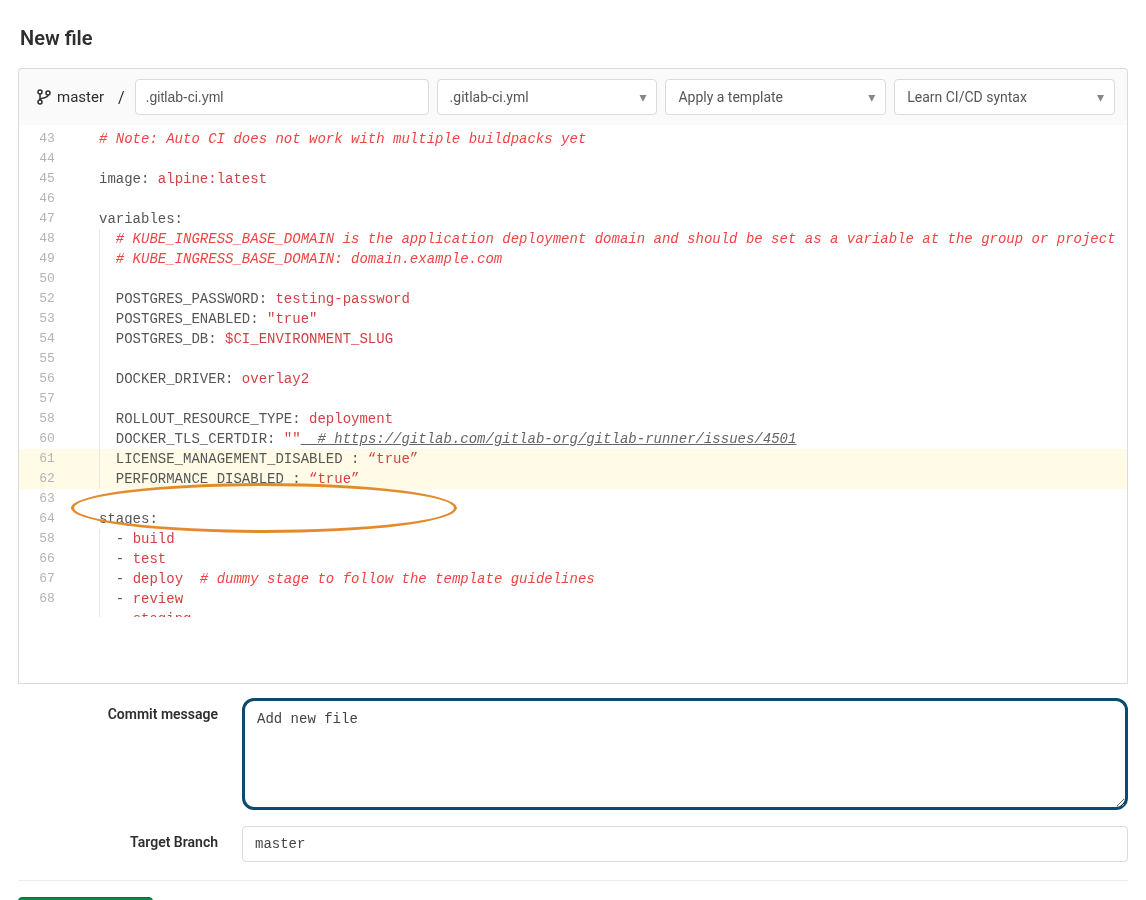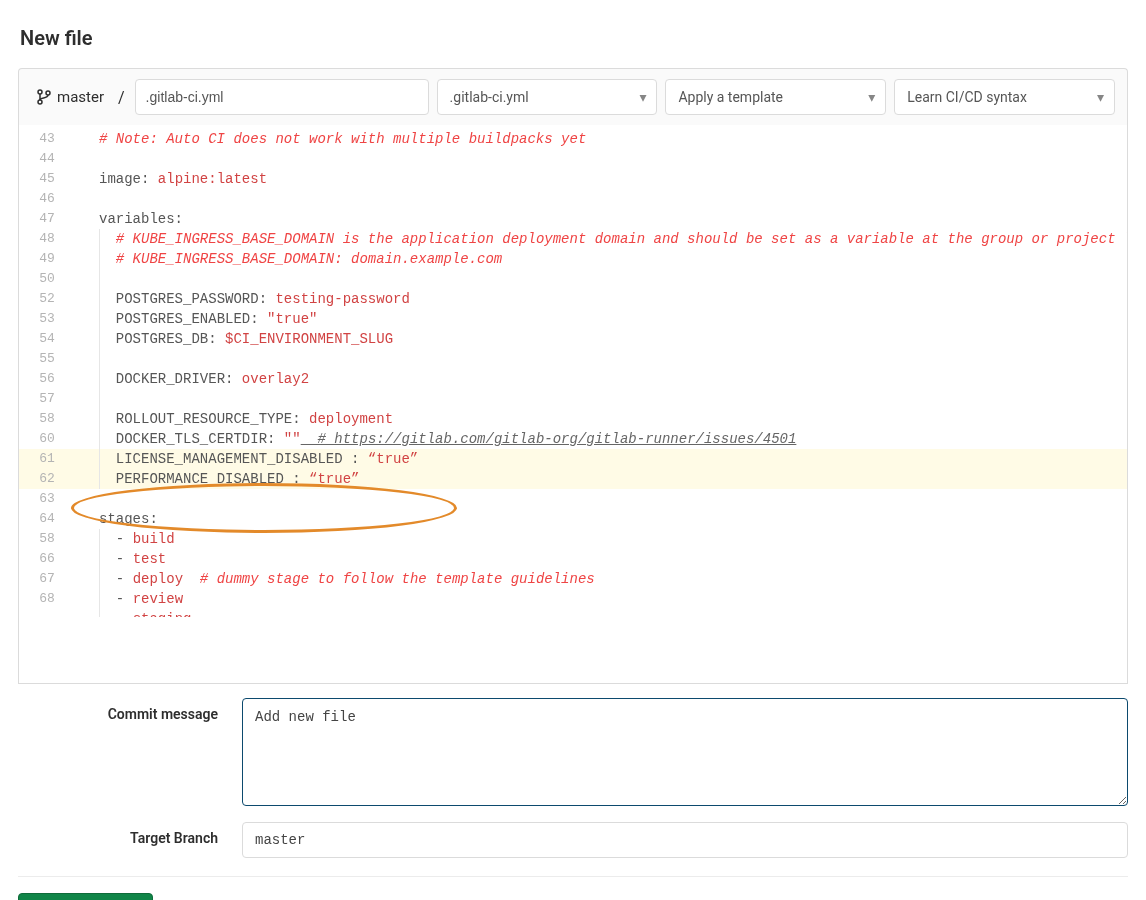--- a/index.html
+++ b/index.html
@@ -150,22 +150,22 @@
     width: 200px;
     text-align: right;
     font-size: 14px;
     font-weight: 600;
     color: #2e2e2e;
     padding-top: 8px;
   }
   .commit-textarea {
     flex: 1;
     min-height: 86px;
-    border: 1px solid #0c4a6e;
-    border-radius: 4px;
+    border: 3px solid #0c4a6e;
+    border-radius: 12px;
     padding: 10px 12px;
     font-family: "SFMono-Regular", Consolas, "Liberation Mono", Menlo, monospace;
     font-size: 14px;
     color: #444;
     resize: vertical;
   }
   .branch-input {
     flex: 1;
     height: 34px;
     border: 1px solid #dbdbdb;

